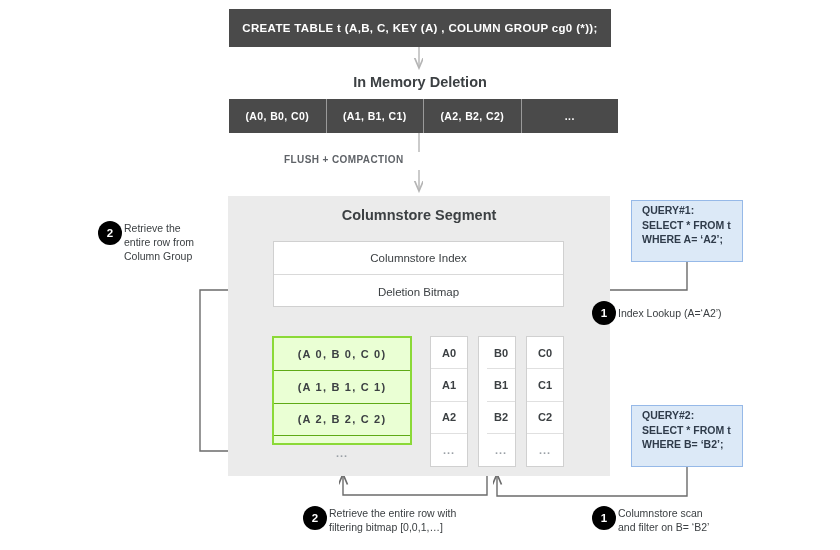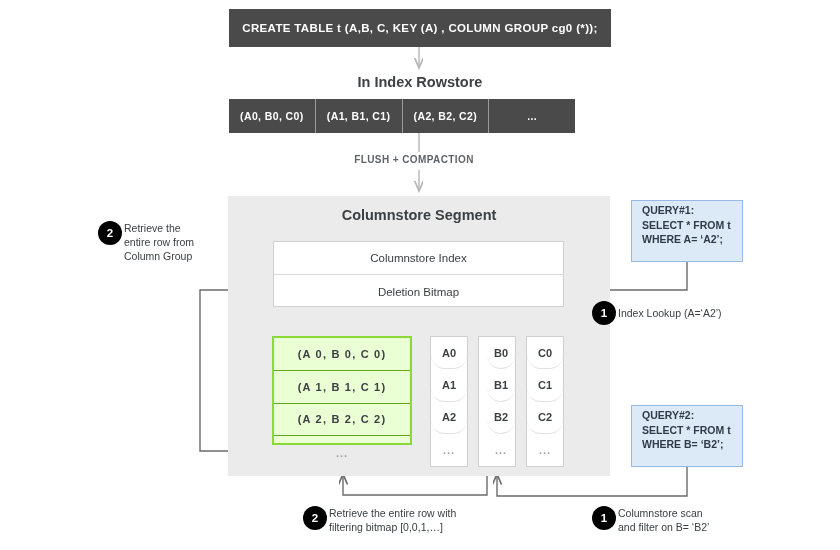--- a/index.html
+++ b/index.html
@@ -38,39 +38,38 @@
 
   
   #rowstore-title {
     left: 229px; top: 74px; width: 382px;
     text-align: center;
     font-size: 14.5px;
     font-weight: bold;
     color: #3c4043;
   }
   #rowstore-cells {
-    left: 229px; top: 99px; width: 346px; height: 34px;
+    left: 229px; top: 99px; width: 389px; height: 34px;
     display: flex;
   }
   .rs-cell {
     flex: 1 1 0;
     background: #4a4a4a;
     border-right: 1px solid #9a9a9a;
     display: flex; align-items: center; justify-content: center;
     color: #ffffff;
     font-size: 10.5px;
     font-weight: bold;
     letter-spacing: 0.4px;
   }
   .rs-cell:last-child { border-right: none; }
 
   
   #flush-label {
-    left: 294px; top: 154px; width: 240px;
-    text-align: center;
+    left: 284px; top: 154px; width: 240px;
     font-size: 10px;
     font-weight: bold;
     letter-spacing: 0.4px;
     color: #5f6368;
   }
 
   
   #segment {
     left: 228px; top: 196px; width: 382px; height: 280px;
     background: #ebebeb;
@@ -125,21 +124,20 @@
   #col-b { left: 478px; padding-left: 8px; }
   #col-c { left: 526px; }
   .col-cell {
     width: 100%; height: 32.25px;
     display: flex; align-items: center; justify-content: center;
     border-bottom: 1px solid #e0e0e0;
     font-size: 11px;
     font-weight: bold;
     color: #3c4043;
     box-sizing: border-box;
-    border-radius: 14px;
   }
   .col-cell:last-child { border-bottom: none; }
   .ellipsis { color: #9aa0a6; letter-spacing: 1px; }
 
   
   .query-box {
     width: 112px;
     background: #dce9f7;
     border: 1px solid #96b9e8;
     padding: 2px 10px;
@@ -213,21 +211,21 @@
 
     <path d="M687,467 L687,496 L497,496 L497,474" fill="none" stroke="#6b6b6b" stroke-width="1.4" marker-end="url(#ah)"></path>
 
     <path d="M487,470 L487,495 L343,495 L343,474" fill="none" stroke="#6b6b6b" stroke-width="1.4" marker-end="url(#ah)"></path>
   </svg>
 
   <div id="ddl-bar" class="abs">
     <span id="ddl-text">CREATE TABLE  t (A,B, C, KEY (A) , COLUMN GROUP cg0 (*));</span>
   </div>
 
-  <div id="rowstore-title" class="abs">In Index Rowstore</div>
+  <div id="rowstore-title" class="abs">In Memory Deletion</div>
   <div id="rowstore-cells" class="abs">
     <div class="rs-cell">(A0, B0, C0)</div>
     <div class="rs-cell">(A1, B1, C1)</div>
     <div class="rs-cell">(A2, B2, C2)</div>
     <div class="rs-cell">...</div>
   </div>
 
   <div id="flush-label" class="abs">FLUSH + COMPACTION</div>
 
   <div id="segment" class="abs"></div>

